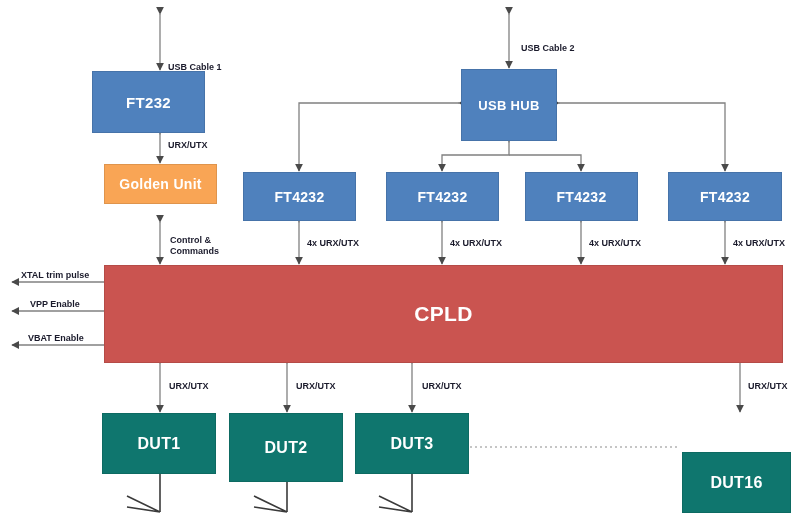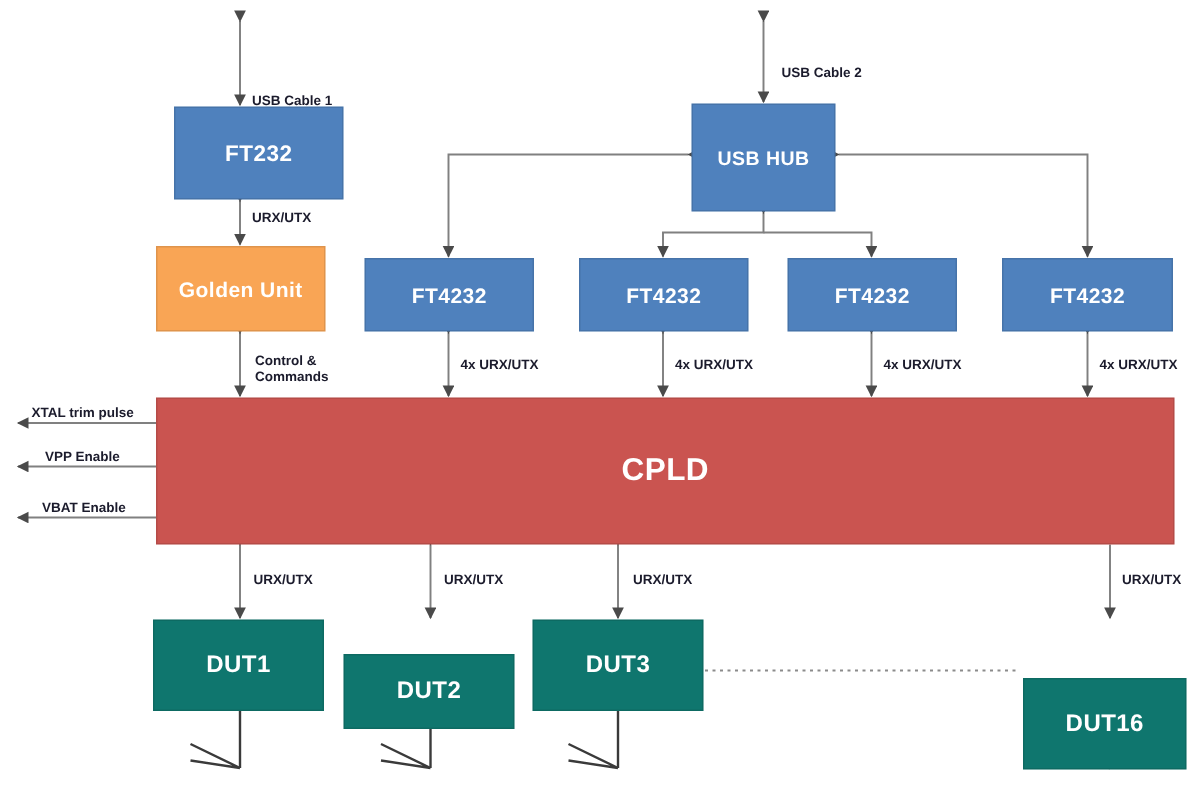--- a/index.html
+++ b/index.html
@@ -80,35 +80,35 @@
     <g>
       <path class="ant" d="M412,474 L412,512"></path>
       <path class="ant" d="M412,512 L379,496 M412,512 L379,507"></path>
     </g>
     <g>
       <path class="ant" d="M740,474 L740,512"></path>
       <path class="ant" d="M740,512 L707,496 M740,512 L707,507"></path>
     </g>
   </svg>
 
-  <div class="box blue" style="left:116px;top:71px;width:113px;height:62px;font-size:15px;">FT232</div>
+  <div class="box blue" style="left:92px;top:71px;width:113px;height:62px;font-size:15px;">FT232</div>
 
-  <div class="box orange" style="left:104px;top:164px;width:113px;height:57px;font-size:14px;">Golden Unit</div>
+  <div class="box orange" style="left:104px;top:164px;width:113px;height:40px;font-size:14px;">Golden Unit</div>
 
   <div class="box blue" style="left:461px;top:69px;width:96px;height:72px;font-size:13px;text-align:center;">USB HUB</div>
 
   <div class="box blue" style="left:243px;top:172px;width:113px;height:49px;font-size:14px;">FT4232</div>
   <div class="box blue" style="left:386px;top:172px;width:113px;height:49px;font-size:14px;">FT4232</div>
   <div class="box blue" style="left:525px;top:172px;width:113px;height:49px;font-size:14px;">FT4232</div>
   <div class="box blue" style="left:668px;top:172px;width:114px;height:49px;font-size:14px;">FT4232</div>
 
   <div class="box red" style="left:104px;top:265px;width:679px;height:98px;font-size:21px;">CPLD</div>
 
   <div class="box purple" style="left:102px;top:413px;width:114px;height:61px;font-size:16px;">DUT1</div>
-  <div class="box purple" style="left:229px;top:436px;width:114px;height:50px;font-size:16px;">DUT2</div>
+  <div class="box purple" style="left:229px;top:413px;width:114px;height:69px;font-size:16px;">DUT2</div>
   <div class="box purple" style="left:355px;top:413px;width:114px;height:61px;font-size:16px;">DUT3</div>
   <div class="box purple" style="left:682px;top:413px;width:109px;height:61px;font-size:16px;margin-top:39px;">DUT16</div>
 
   <div class="lbl" style="left:168px;top:43px;margin-top:19px;">USB Cable 1</div>
   <div class="lbl" style="left:521px;top:43px;">USB Cable 2</div>
   <div class="lbl" style="left:168px;top:140px;">URX/UTX</div>
   <div class="lbl" style="left:170px;top:235px;">Control &amp;</div>
   <div class="lbl" style="left:170px;top:246px;">Commands</div>
 
   <div class="lbl" style="left:307px;top:238px;">4x URX/UTX</div>

